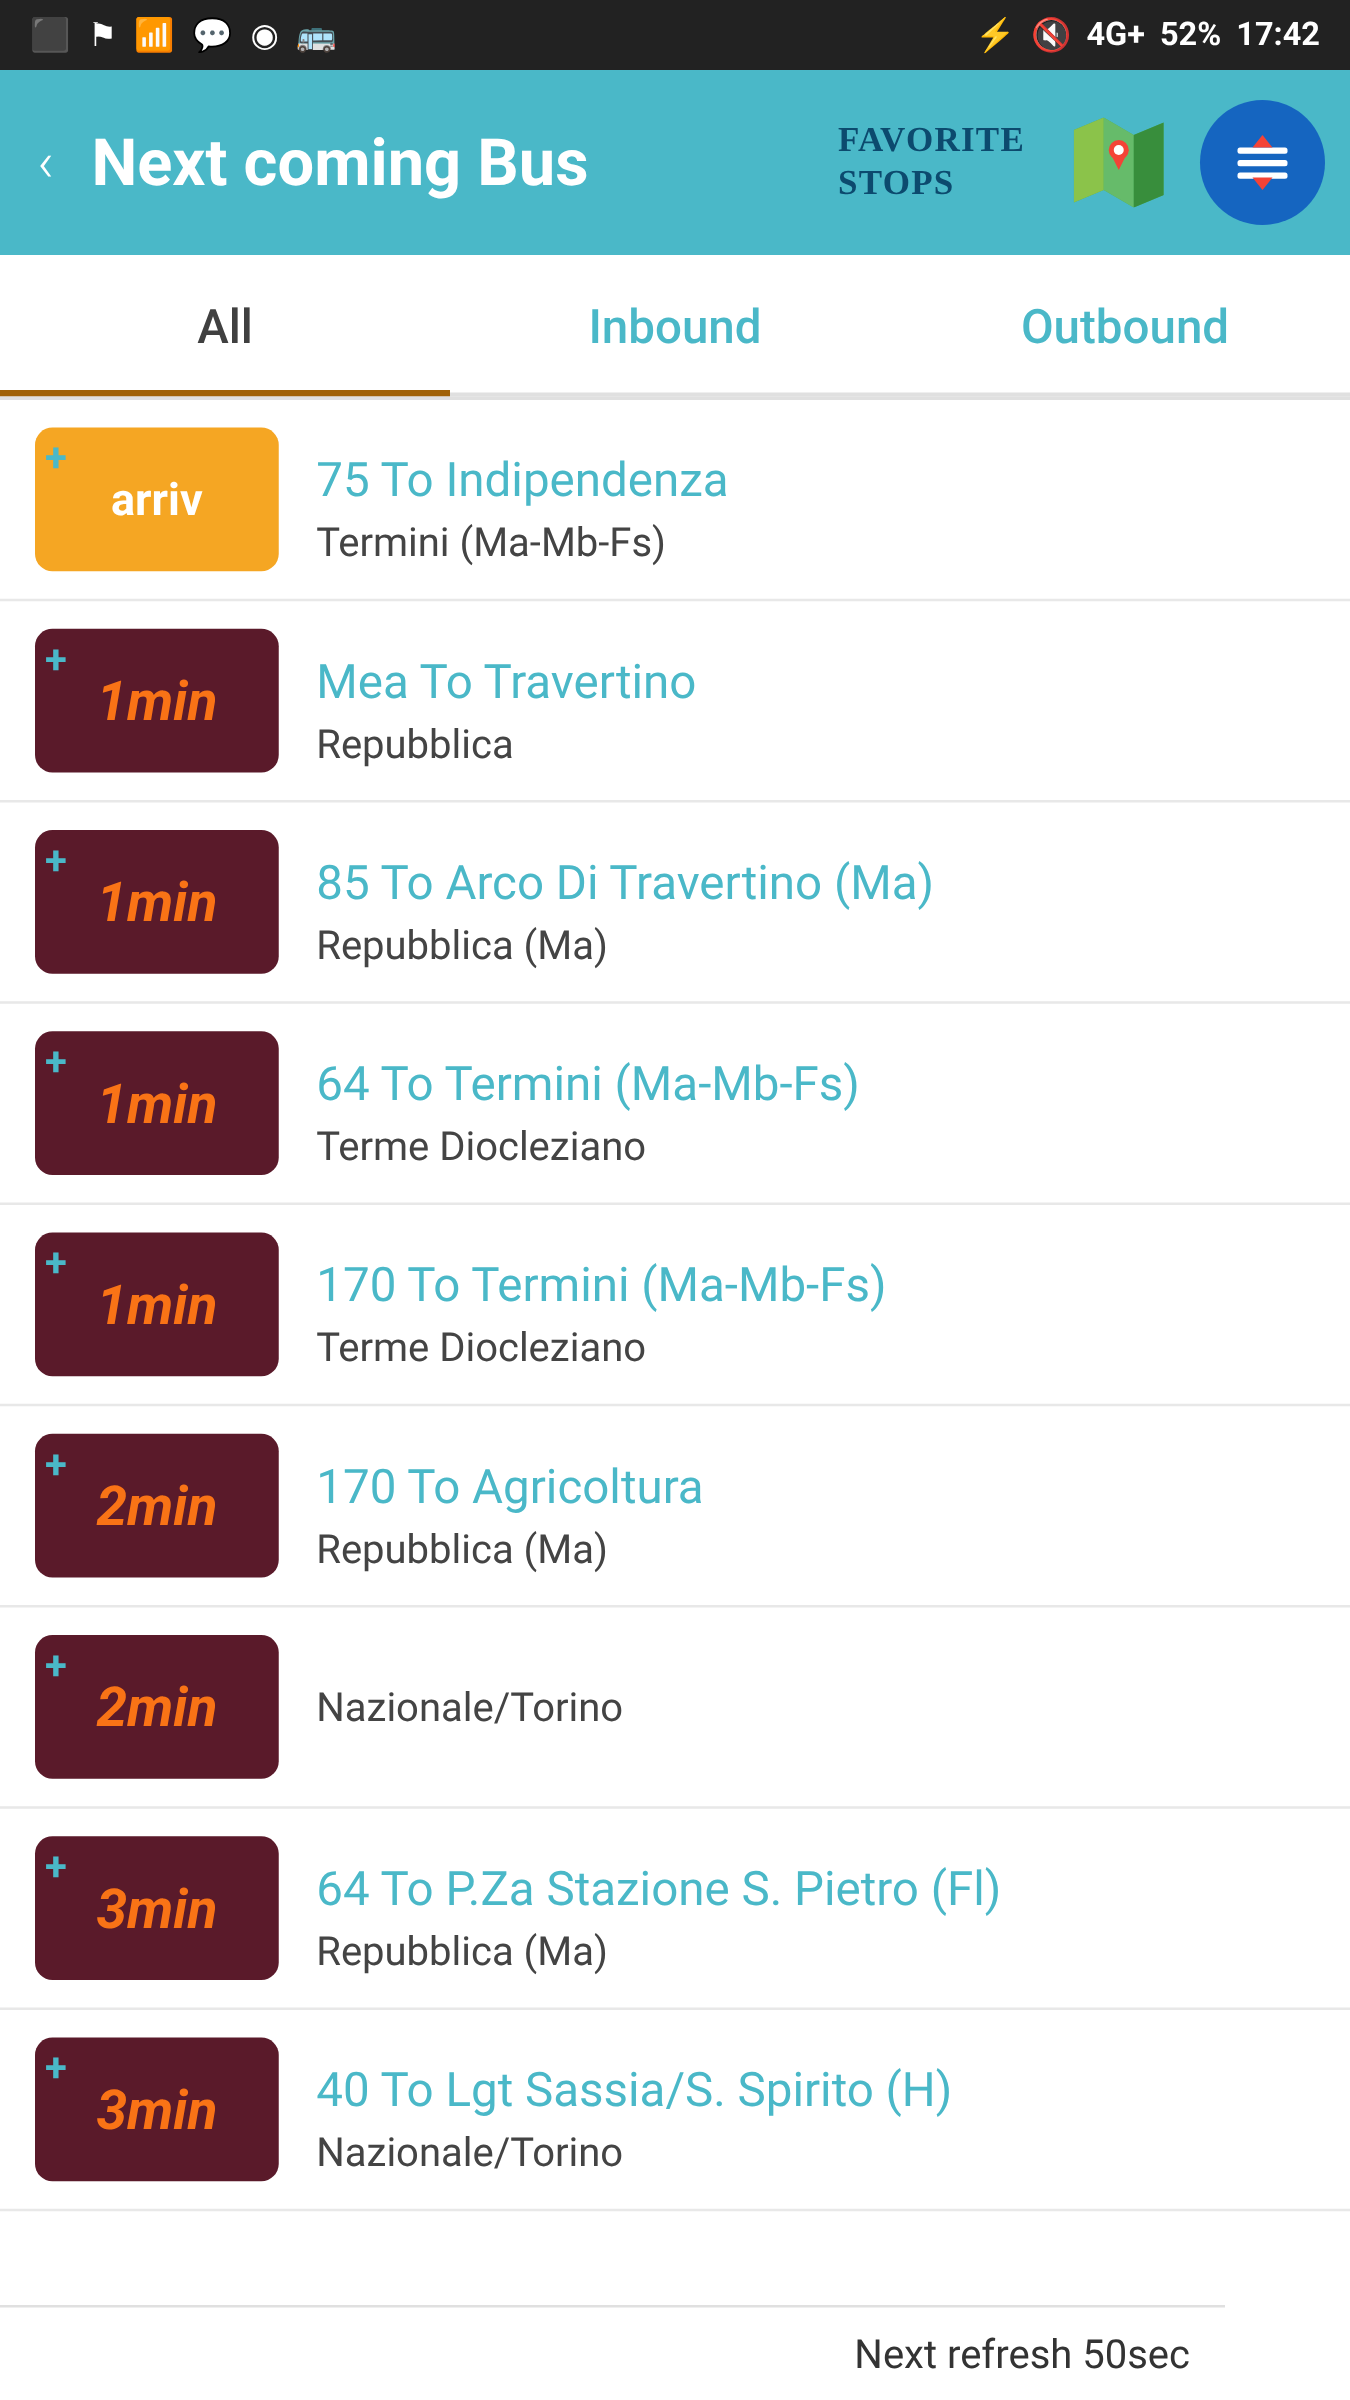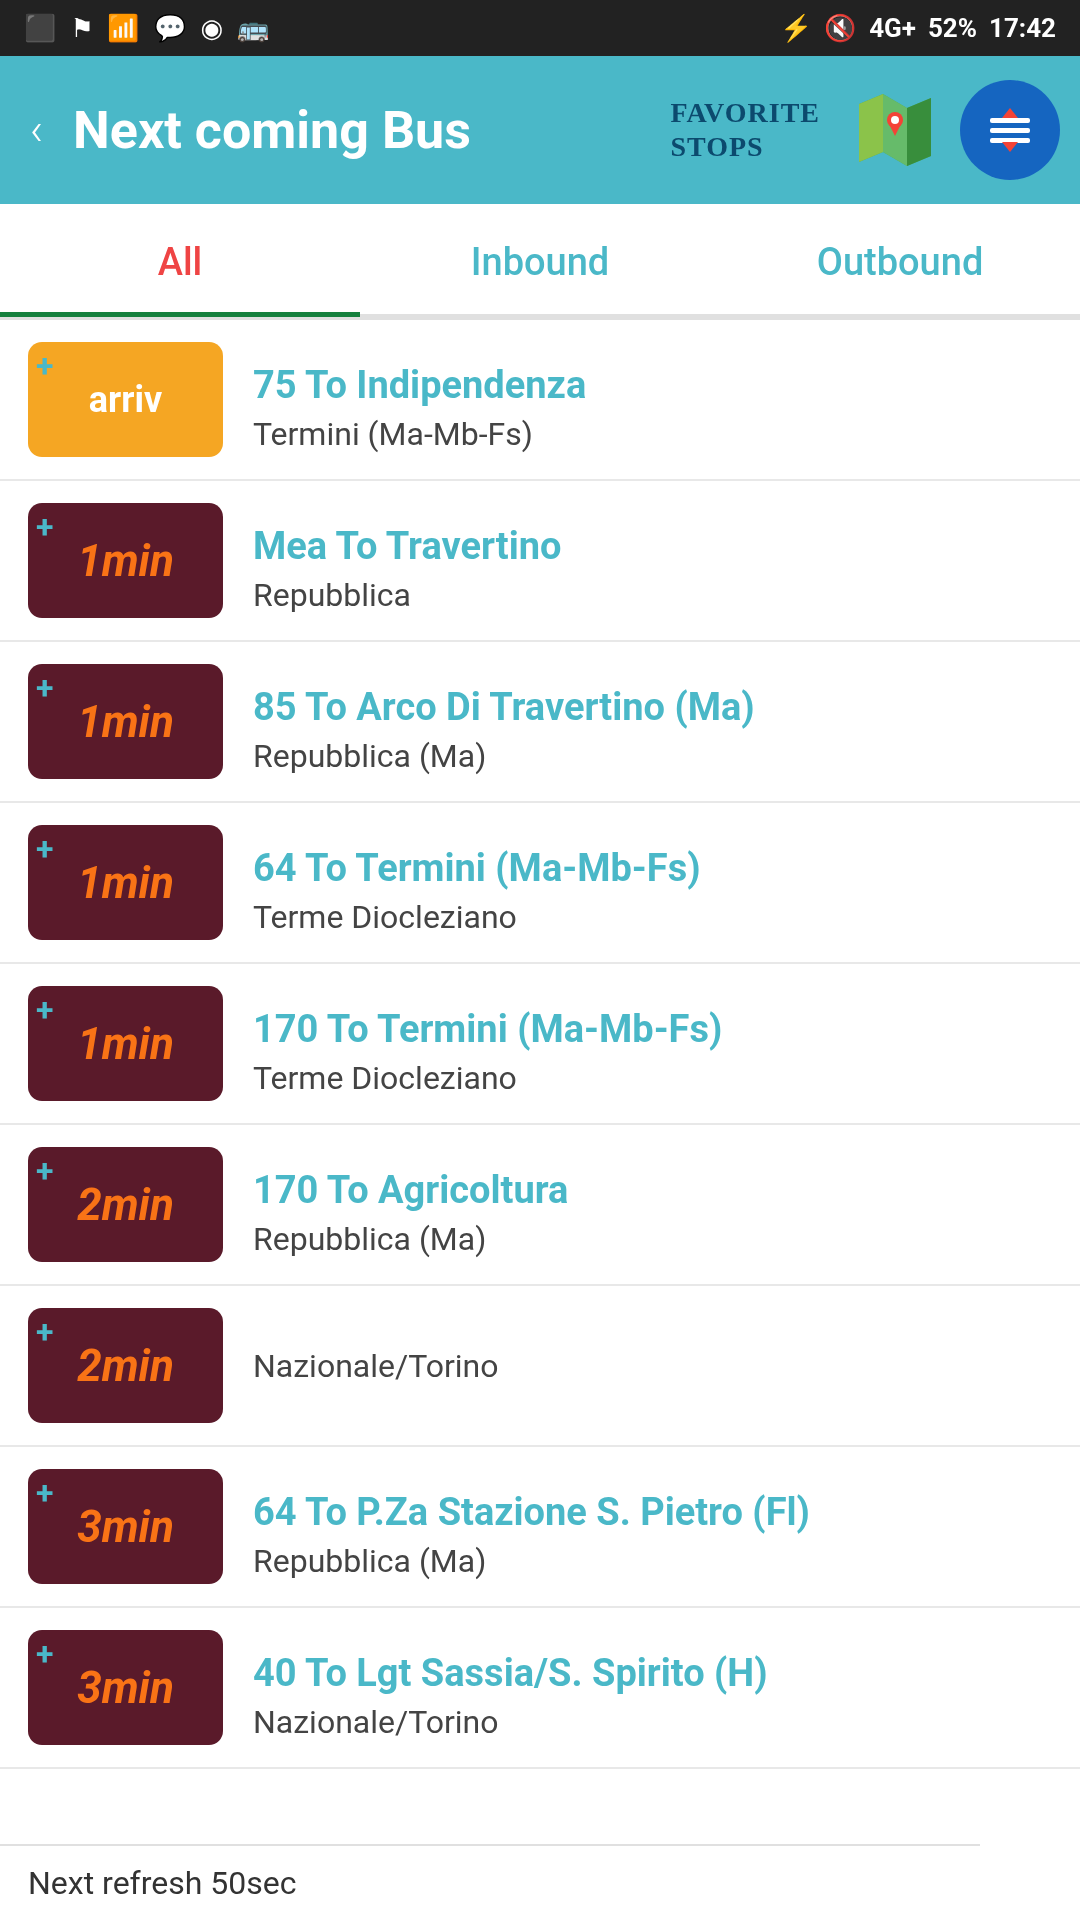--- a/index.html
+++ b/index.html
@@ -97,22 +97,22 @@
       text-align: center;
       padding: 36px 0 28px 0;
       font-size: 38px;
       font-weight: 500;
       color: #4ab8c8;
       cursor: pointer;
       border-bottom: 5px solid transparent;
       margin-bottom: -3px;
     }
     .tab.active {
-      border-bottom: 5px solid #15803d;
-      color: #ef4444;
+      border-bottom: 5px solid #a16207;
+      color: #404040;
     }
 
     
     .divider {
       height: 3px;
       background: #e0e0e0;
     }
 
     
     .bus-list {
@@ -162,39 +162,40 @@
       color: #fff;
       font-size: 36px;
       font-weight: bold;
     }
     .bus-info {
       flex: 1;
     }
     .bus-route {
       color: #4ab8c8;
       font-size: 38px;
-      font-weight: bold;
+      font-weight: normal;
       margin-bottom: 8px;
       margin-top: 16px;
     }
     .bus-stop {
       color: #444;
       font-size: 32px;
     }
 
     
     .bottom-bar {
       background: #fff;
       border-top: 2px solid #e0e0e0;
       padding: 18px 28px;
       font-size: 32px;
       color: #333;
       position: fixed;
       bottom: 0;
       width: 980px;
+      text-align: right;
     }
 
     
     .map-svg { width: 72px; height: 72px; }
   </style>
 </head>
 <body>
 
 <div class="status-bar">
   <div class="status-bar-left">

